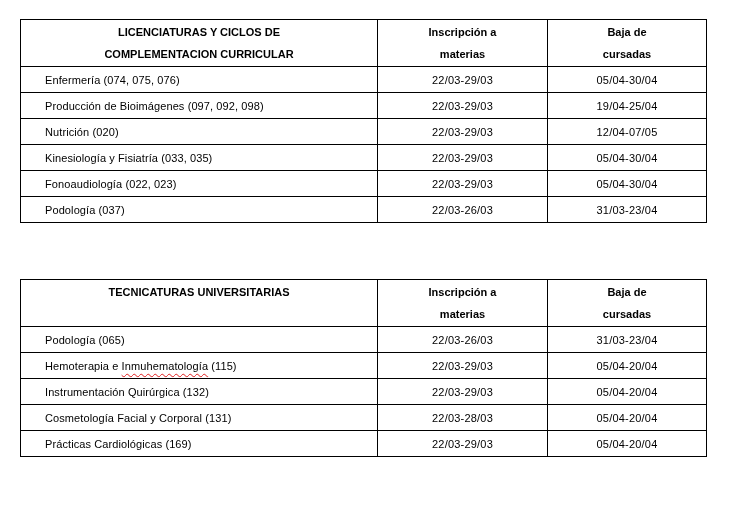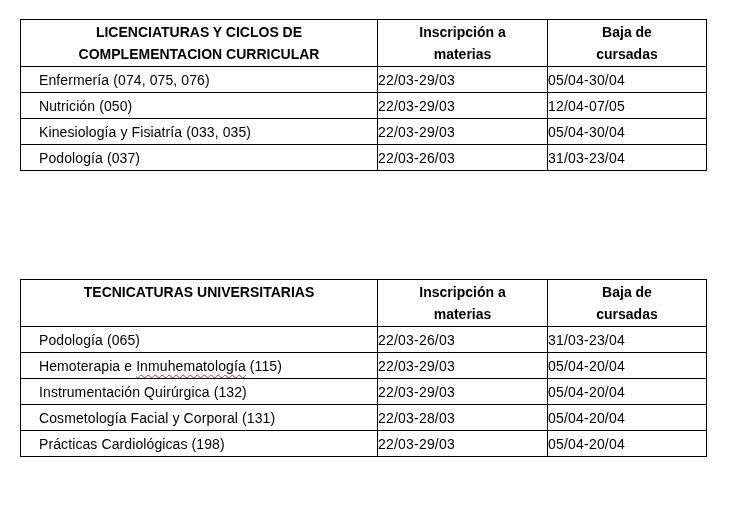--- a/index.html
+++ b/index.html
@@ -18,42 +18,42 @@
     table.sched {
       position: absolute;
       left: 20px;
       border-collapse: collapse;
       table-layout: fixed;
       width: 686px;
     }
     table.sched td, table.sched th {
       border: 1.5px solid #000000;
       padding: 0;
-      font-size: 14px;
+      font-size: 11px;
       line-height: 22px;
       white-space: nowrap;
       overflow: hidden;
     }
     table.sched th {
       font-weight: bold;
       text-align: center;
       vertical-align: top;
       height: 45px;
       padding-top: 1px;
     }
     table.sched td {
       height: 25px;
     }
     table.sched td.name {
       text-align: left;
-      padding-left: 18px;
+      padding-left: 24px;
       letter-spacing: 0.1px;
     }
     table.sched td.date {
-      text-align: left;
+      text-align: center;
       letter-spacing: 0.2px;
     }
     col.c1 { width: 357px; }
     col.c2 { width: 170px; }
     col.c3 { width: 159px; }
     #table-lic { top: 19px; }
     #table-tec { top: 279px; }
     .spell {
       text-decoration: underline wavy #e02020;
       text-decoration-thickness: 1px;
@@ -85,26 +85,36 @@
       </th>
     </tr>
   </thead>
   <tbody>
     <tr>
       <td class="name">Enfermería (074, 075, 076)</td>
       <td class="date">22/03-29/03</td>
       <td class="date">05/04-30/04</td>
     </tr>
     <tr>
-      <td class="name">Nutrición (050)</td>
+      <td class="name">Producción de Bioimágenes (097, 092, 098)</td>
+      <td class="date">22/03-29/03</td>
+      <td class="date">19/04-25/04</td>
+    </tr>
+    <tr>
+      <td class="name">Nutrición (020)</td>
       <td class="date">22/03-29/03</td>
       <td class="date">12/04-07/05</td>
     </tr>
     <tr>
       <td class="name">Kinesiología y Fisiatría (033, 035)</td>
+      <td class="date">22/03-29/03</td>
+      <td class="date">05/04-30/04</td>
+    </tr>
+    <tr>
+      <td class="name">Fonoaudiología (022, 023)</td>
       <td class="date">22/03-29/03</td>
       <td class="date">05/04-30/04</td>
     </tr>
     <tr>
       <td class="name">Podología (037)</td>
       <td class="date">22/03-26/03</td>
       <td class="date">31/03-23/04</td>
     </tr>
   </tbody>
 </table>
@@ -145,18 +155,18 @@
       <td class="name">Instrumentación Quirúrgica (132)</td>
       <td class="date">22/03-29/03</td>
       <td class="date">05/04-20/04</td>
     </tr>
     <tr>
       <td class="name">Cosmetología Facial y Corporal (131)</td>
       <td class="date">22/03-28/03</td>
       <td class="date">05/04-20/04</td>
     </tr>
     <tr>
-      <td class="name">Prácticas Cardiológicas (198)</td>
+      <td class="name">Prácticas Cardiológicas (169)</td>
       <td class="date">22/03-29/03</td>
       <td class="date">05/04-20/04</td>
     </tr>
   </tbody>
 </table>
 
 </body></html>

